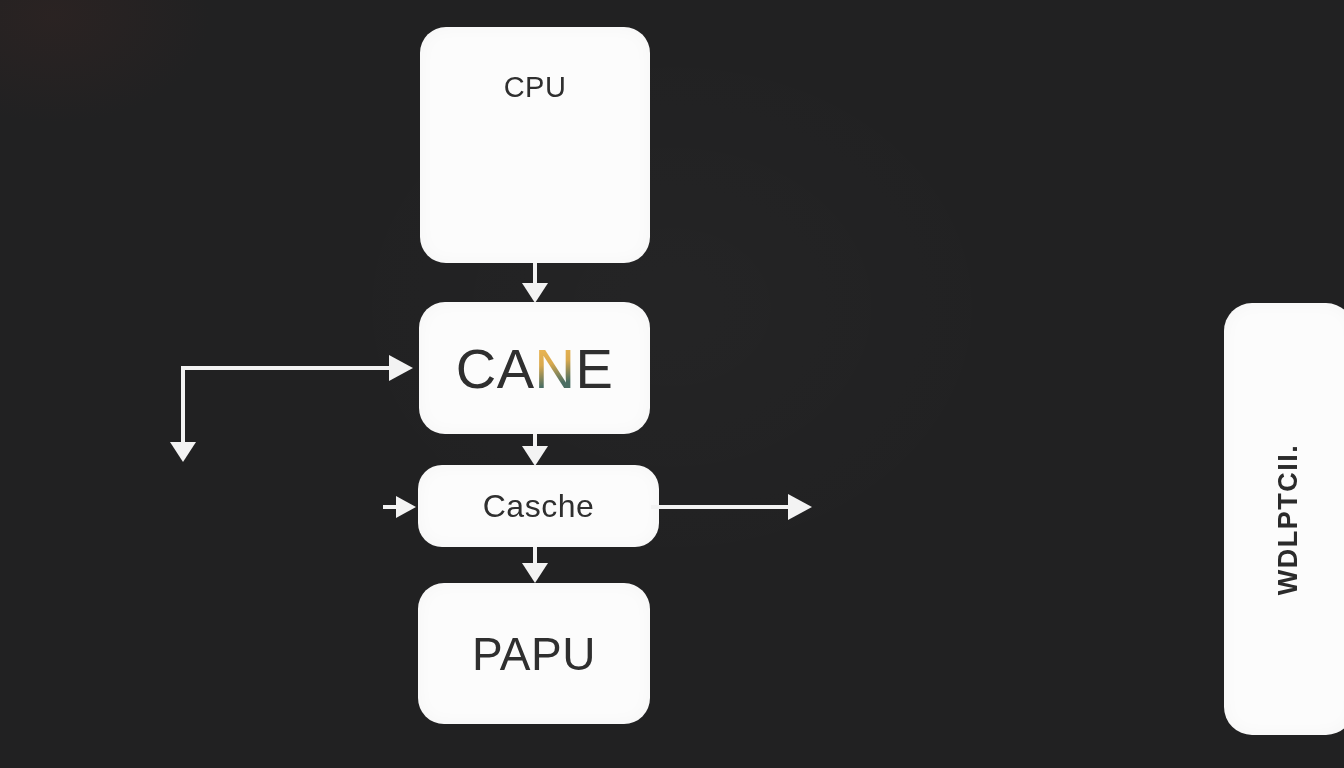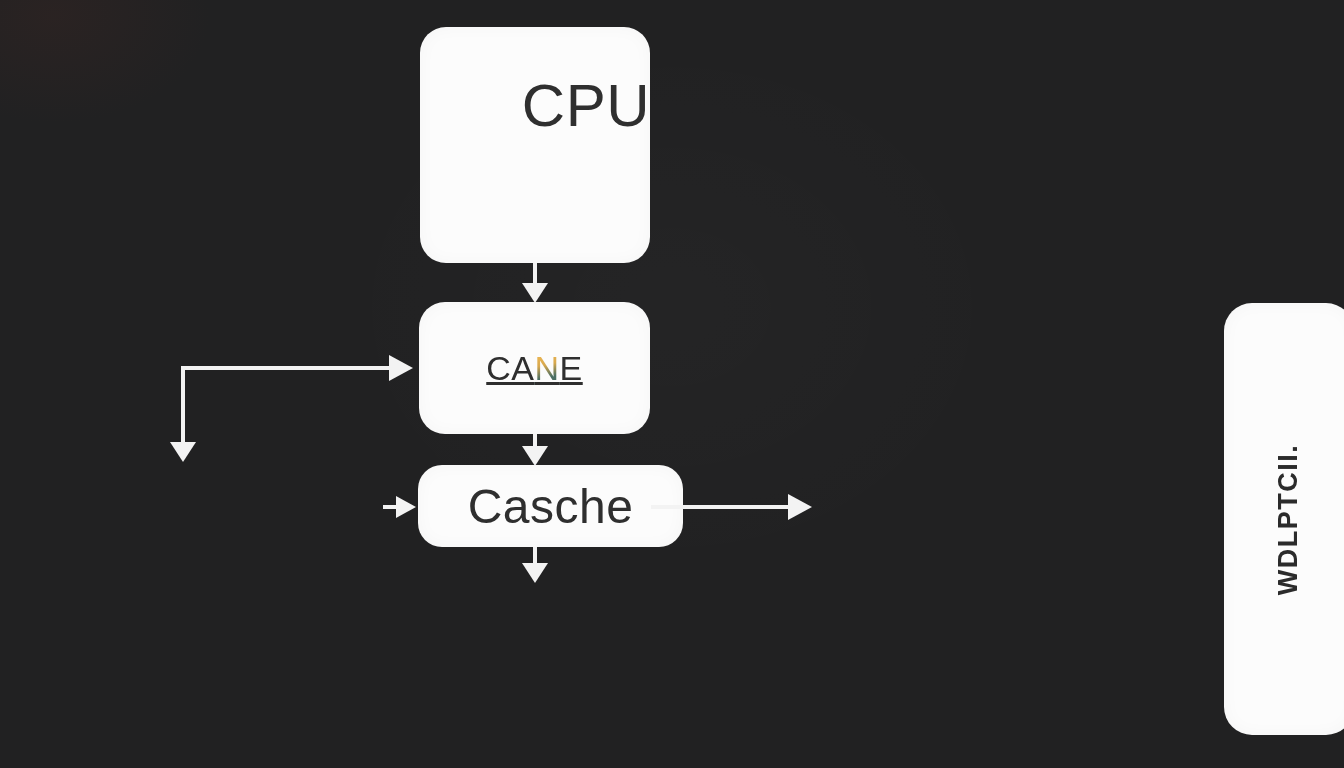--- a/index.html
+++ b/index.html
@@ -35,24 +35,24 @@
     justify-content: center;
     color: #2f2f2f;
     box-shadow: inset 0 0 18px rgba(0,0,0,0.03);
   }
   .lbl {
     font-weight: 500;
     letter-spacing: 0.5px;
     white-space: nowrap;
   }
 
-  #node-cpu    { left: 420px; top: 27px;  width: 230px; height: 236px; align-items: flex-start; font-size: 60px; justify-content: flex-end; }
+  #node-cpu    { left: 420px; top: 27px;  width: 230px; height: 236px; align-items: flex-start; font-size: 29px; }
   #node-cpu .lbl { margin-top: 44px; }
-  #node-cane   { left: 419px; top: 302px; width: 231px; height: 132px; font-size: 34px; text-decoration: underline; }
-  #node-casche { left: 418px; top: 465px; width: 265px; height: 82px;  font-size: 48px; border-radius: 24px; }
+  #node-cane   { left: 419px; top: 302px; width: 231px; height: 132px; font-size: 56px; }
+  #node-casche { left: 418px; top: 465px; width: 241px; height: 82px;  font-size: 32px; border-radius: 24px; }
   #node-papu   { left: 418px; top: 583px; width: 232px; height: 141px; font-size: 46px; }
   #node-cau    { left: 103px; top: 465px; width: 164px; height: 137px; font-size: 46px; border-radius: 24px; }
   #node-ram    { left: 816px; top: 462px; width: 176px; height: 116px; font-size: 47px; border-radius: 24px; }
   #node-side   { left: 1224px; top: 303px; width: 130px; height: 432px; border-radius: 28px; }
   #node-side .lbl {
     transform: rotate(-90deg);
     font-size: 27px;
     font-weight: 600;
     letter-spacing: 1.5px;
     color: #2b2b2b;
@@ -116,20 +116,23 @@
   </div>
 
   <div class="node" id="node-cane">
     <span class="lbl"><span>CA</span><span class="accent-letter">N</span><span>E</span></span>
   </div>
 
   <div class="node" id="node-casche">
     <span class="lbl">Casche</span>
   </div>
 
+  <div class="node" id="node-papu">
+    <span class="lbl">PAPU</span>
+  </div>
 
 
 
   <div class="node" id="node-side">
     <span class="lbl">WDLPTCII.</span>
   </div>
 
   <div class="stem" id="a1-stem"></div>
   <div class="head down" id="a1-head"></div>
 

